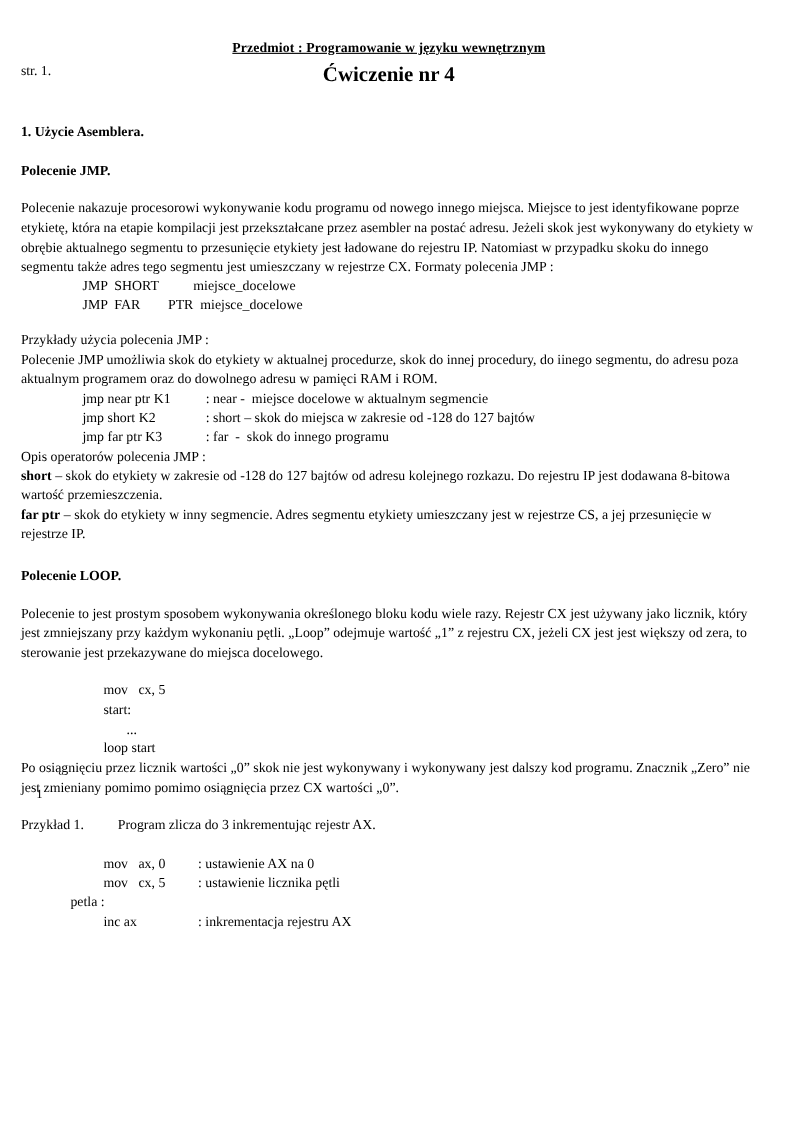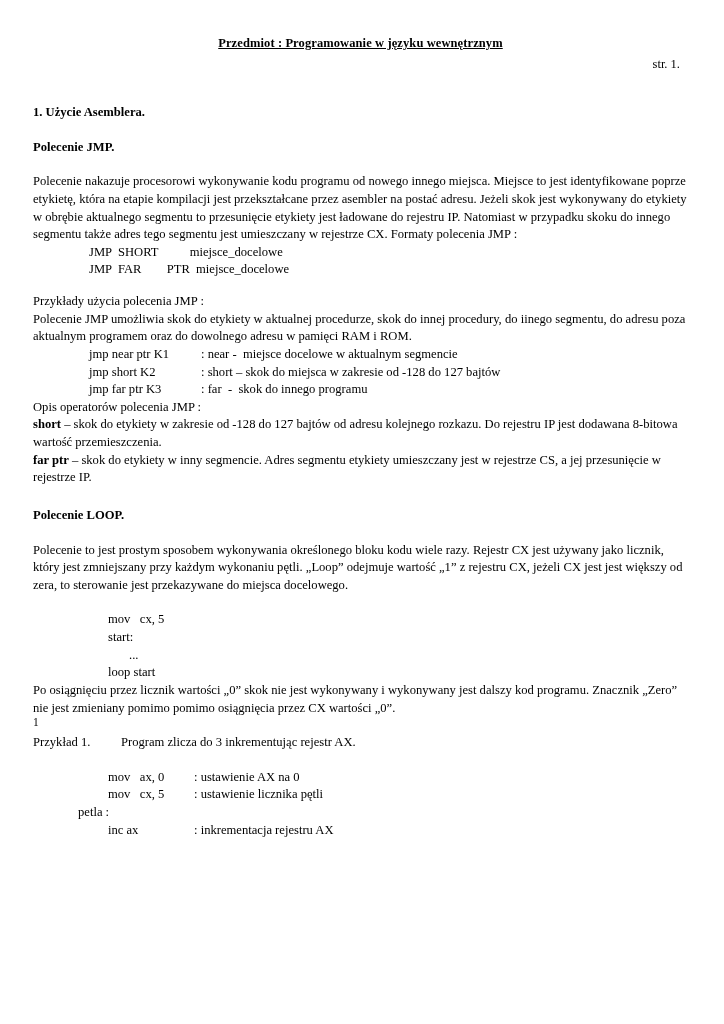--- a/index.html
+++ b/index.html
@@ -13,32 +13,31 @@
     font-family: "Liberation Serif", serif;
     color: #000000;
     position: relative;
     overflow: hidden;
   }
   .page {
     position: relative;
     width: 724px;
     height: 750px;
     box-sizing: border-box;
-    padding: 30px 36px 0 33px;
+    padding: 30px 36px 0 19px;
   }
   .header-title {
     text-align: center;
     font-weight: bold;
     font-size: 12.5px;
     text-decoration: underline;
     letter-spacing: 0.1px;
     margin: 6px 0 0 0;
   }
   .page-number {
-    text-align: right;
     font-size: 12.5px;
     margin-top: 6px;
     padding-right: 8px;
   }
   .doc-title {
     text-align: center;
     font-weight: bold;
     font-size: 19px;
     margin-top: -14px;
     margin-bottom: 0;
@@ -79,20 +78,21 @@
 </style>
 </head>
 <body>
 
 <div class="page">
 
   <div class="header-title">Przedmiot : Programowanie w języku wewnętrznym</div>
 
   <div class="page-number">str. 1.</div>
 
+  <div class="doc-title">Ćwiczenie nr 4</div>
 
   <div class="body-content">
 
     <div class="heading">1. Użycie Asemblera.</div>
 
     <div class="gap-md"></div>
 
     <div class="heading">Polecenie JMP.</div>
 
     <div class="gap-md"></div>

